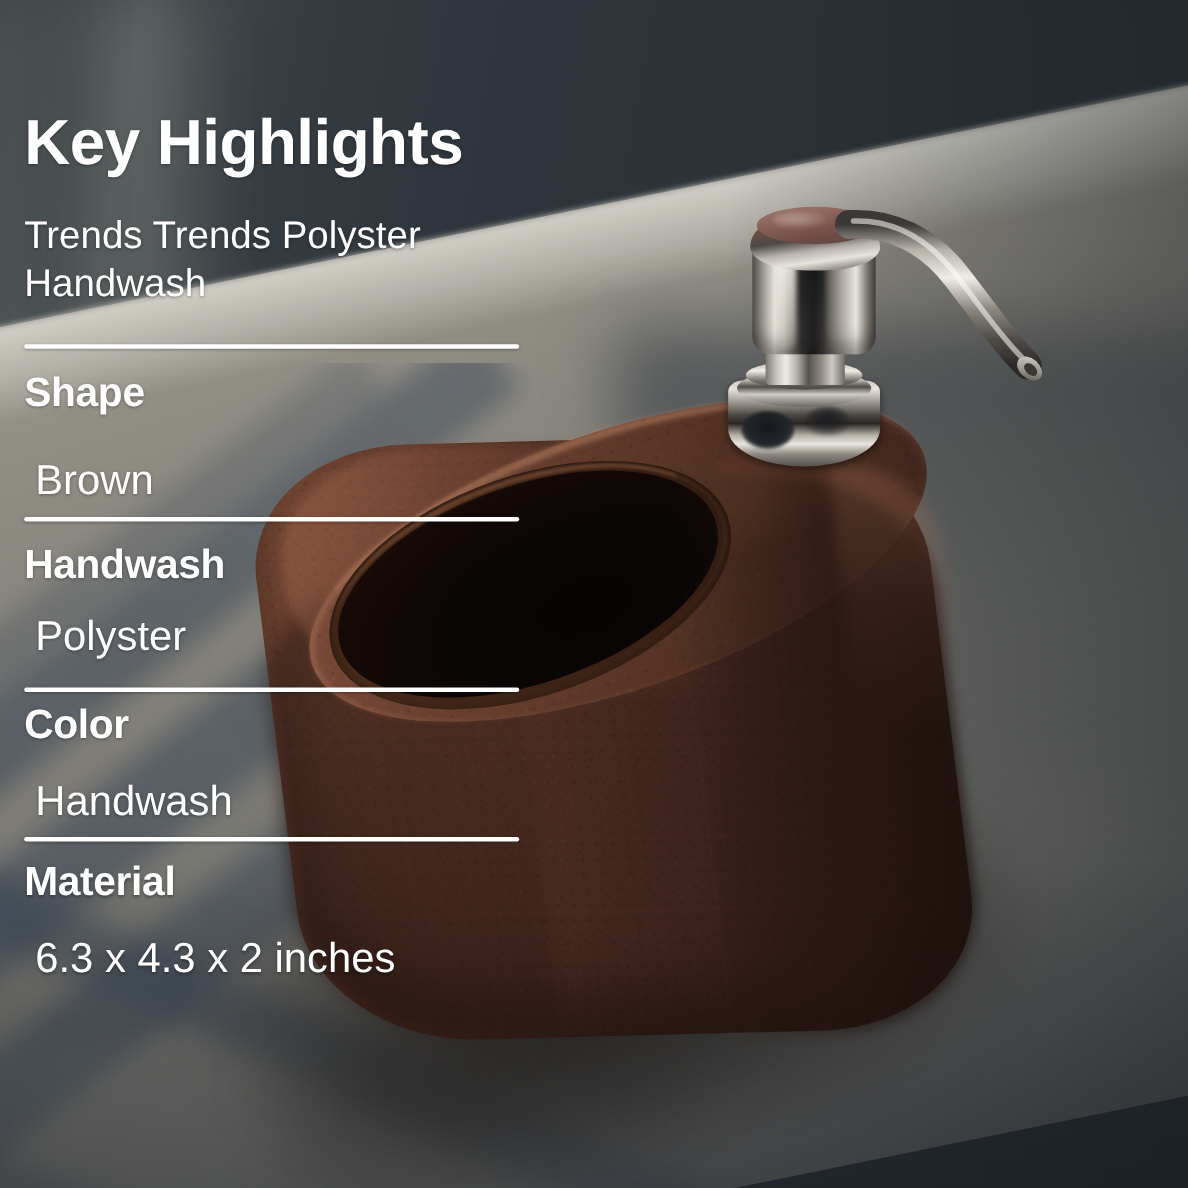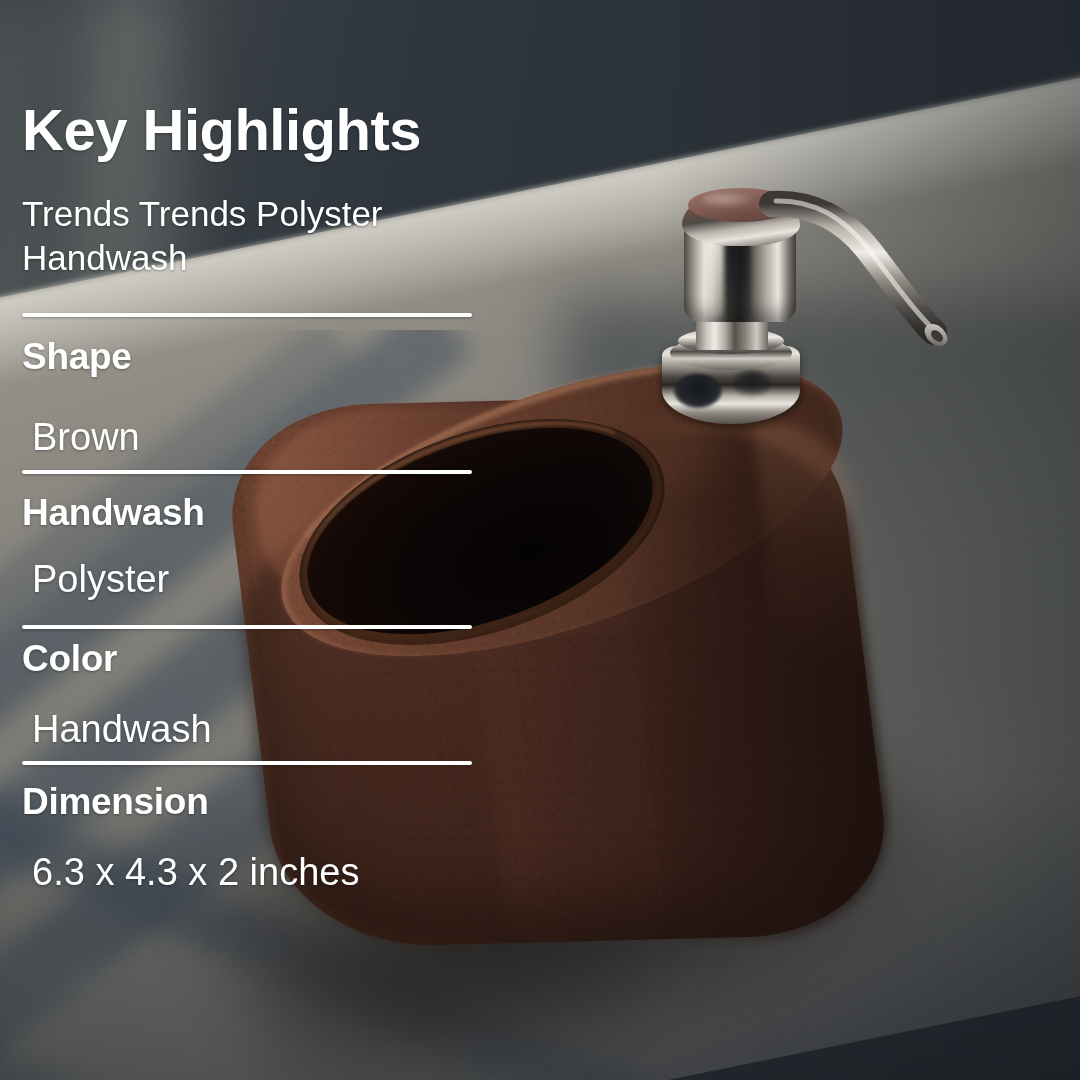--- a/index.html
+++ b/index.html
@@ -477,19 +477,19 @@
 
       <div class="rule r1"></div>
       <div class="spec-label l1">Handwash</div>
       <div class="spec-value v1">Polyster</div>
 
       <div class="rule r2"></div>
       <div class="spec-label l2">Color</div>
       <div class="spec-value v2">Handwash</div>
 
       <div class="rule r3"></div>
-      <div class="spec-label l3">Dimension</div>
+      <div class="spec-label l3">Material</div>
       <div class="spec-value v3">6.3 x 4.3 x 2 inches</div>
 
     </div>
   </div>
 
 </div>
 
 </body></html>

